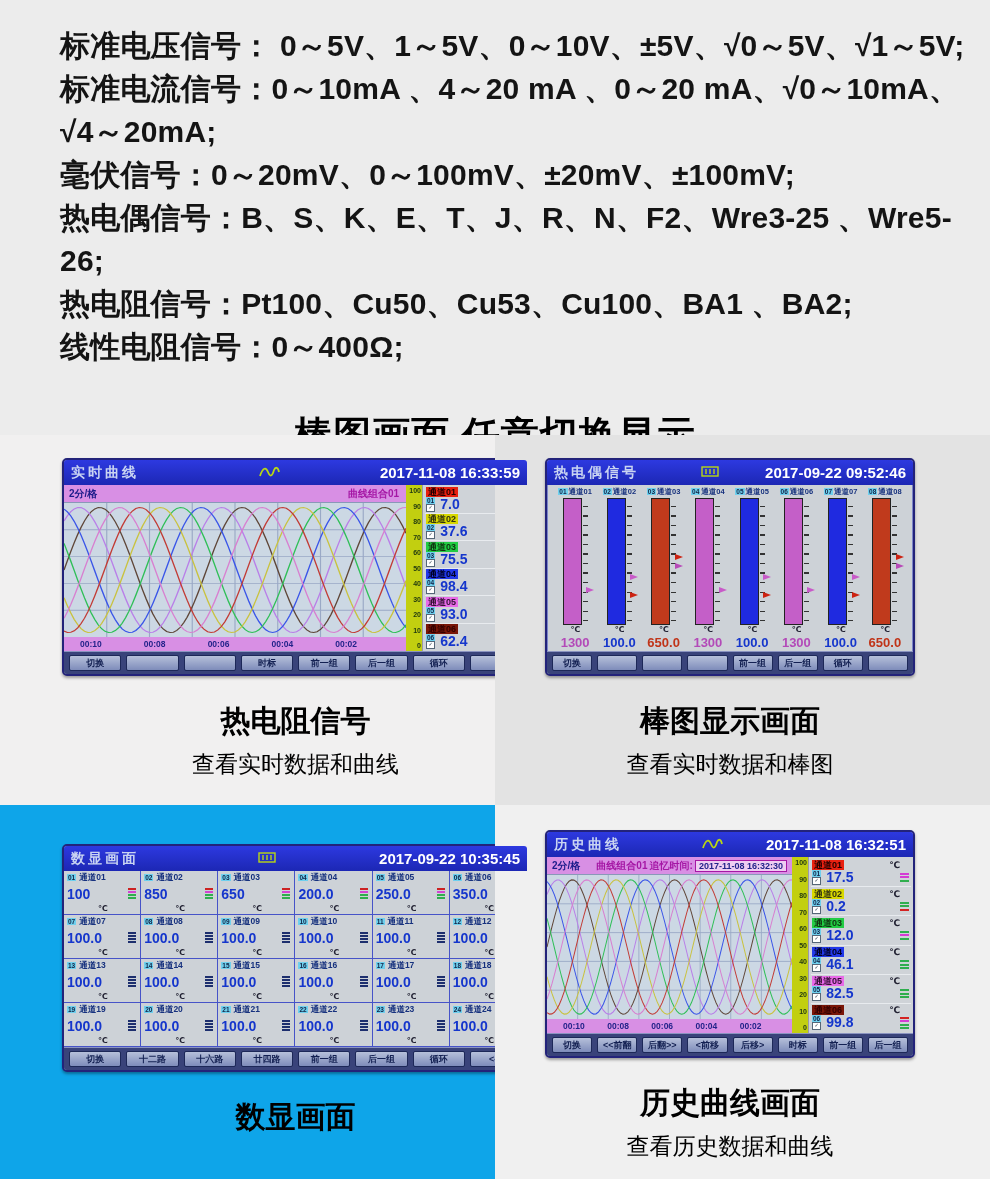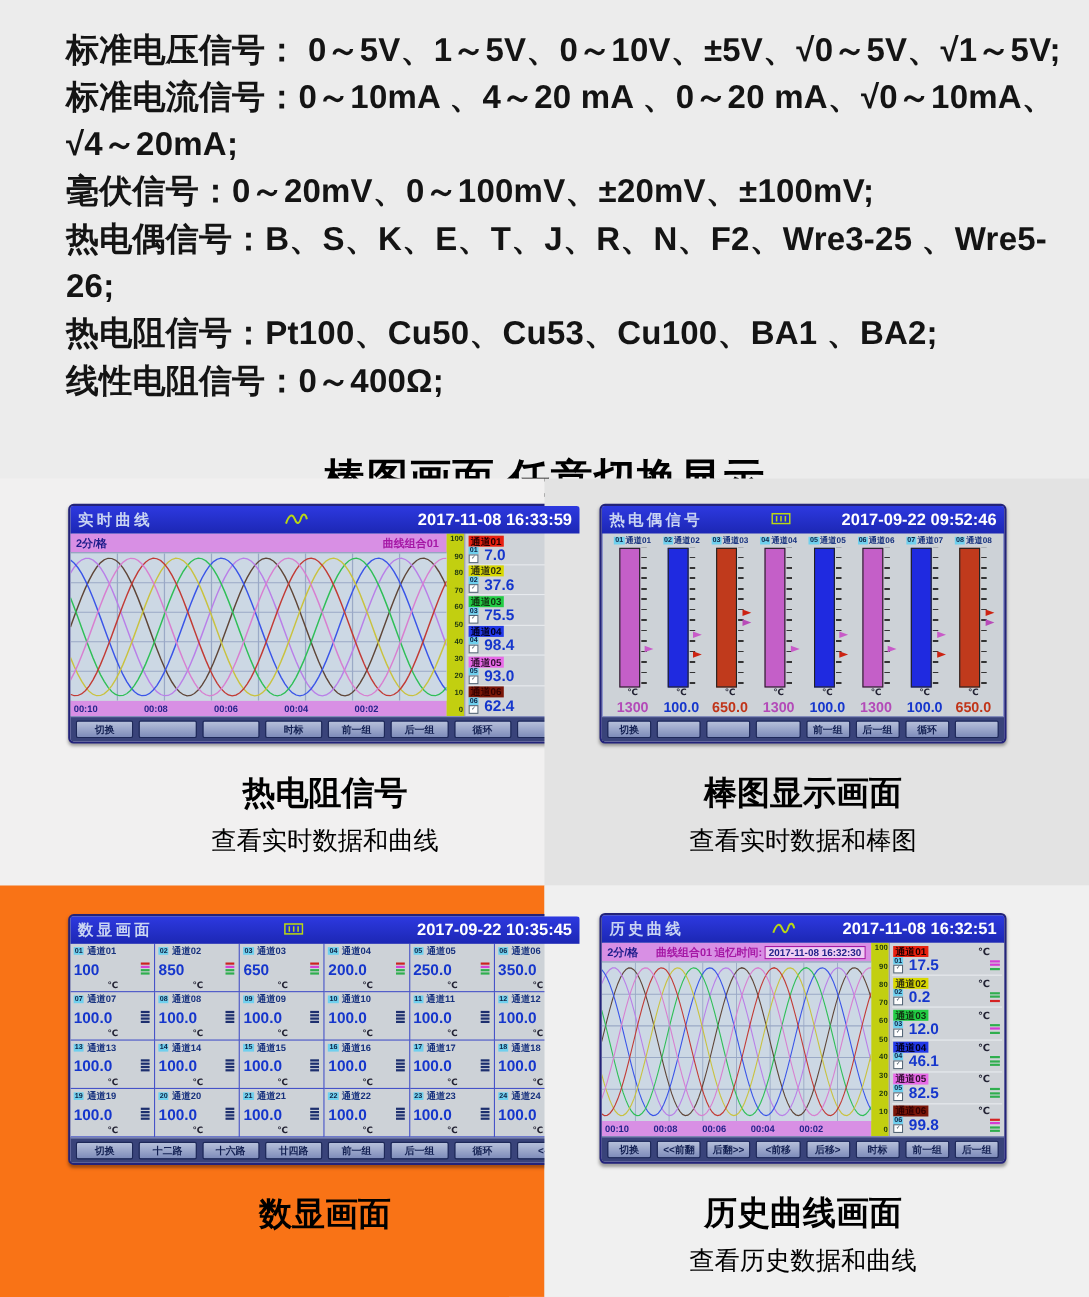--- a/index.html
+++ b/index.html
@@ -11,21 +11,21 @@
   
   .top{height:435px;background:#ececec;}
   .specs{padding:24px 0 0 60px;}
   .spec-line{font-size:30px;line-height:43px;font-weight:600;color:#141414;letter-spacing:.2px;}
   .heading{margin-top:42px;text-align:center;font-size:38px;font-weight:800;color:#000;letter-spacing:1px;}
   
   .quads{display:grid;grid-template-columns:495px 495px;grid-template-rows:370px 374px;}
   .q{box-sizing:border-box;padding-top:23px;}
   .q-tl{background:#f1f0f0;}
   .q-tr{background:#e3e3e3;}
-  .q-bl{background:#f97316;padding-top:26px;}
+  .q-bl{background:#0ea5e9;padding-top:39px;}
   .q-br{background:#f0f0f0;padding-top:25px;}
   .wrap-l{margin-left:62px;width:467px;}
   .wrap-r{margin-left:50px;width:370px;}
   .cap{text-align:center;color:#000;}
   .cap-title{margin-top:25px;font-size:30px;font-weight:800;}
   .cap-sub{margin-top:7px;font-size:23px;font-weight:500;}
   
   .screen{
     box-sizing:border-box;height:218px;border:2px solid #23237a;border-radius:5px;
     background:#cdd2d7;display:flex;flex-direction:column;overflow:hidden;
@@ -39,21 +39,21 @@
   .main{flex:1;display:flex;min-height:0;}
   .chart-col{flex:1;display:flex;flex-direction:column;min-width:0;}
   .subbar{flex:0 0 17px;background:#d88fe4;display:flex;align-items:center;padding:0 5px;font-size:10px;font-weight:bold;color:#1c1c8a;}
   .subbar .grp{margin-left:auto;color:#a517a5;padding-right:2px;}
   .subbar.hist .grp{margin-left:16px;margin-right:0;}
   .recall-lab{margin-left:auto;color:#a517a5;}
   .recall-box{background:#eecdf2;border:1px solid #a517a5;color:#23238a;padding:0 3px;font-size:9px;margin-left:2px;}
   .chart{flex:1;position:relative;background:#ccd8e4;border-top:1px solid #8a98b8;}
   .chart svg{position:absolute;inset:0;width:100%;height:100%;}
   .timebar{flex:0 0 14px;background:#d88fe4;display:flex;align-items:center;font-size:8.5px;font-weight:bold;color:#23238a;}
-  .timebar-in{width:81%;display:flex;justify-content:space-between;padding-left:3px;}
+  .timebar-in{width:81%;display:flex;justify-content:space-between;padding-left:16px;}
   .scale{flex:0 0 15px;background:#c2cf10;display:flex;flex-direction:column;justify-content:space-between;align-items:flex-end;
          font-size:7px;font-weight:bold;color:#223a10;padding:2px 1px 2px 0;line-height:1;}
   .chan-panel{flex:0 0 100px;background:#cfd3d8;border-left:1px solid #99a;display:flex;flex-direction:column;padding:1px 2px;}
   .chan-row{flex:1;min-height:0;border-bottom:1px solid #e8ebef;padding:0 1px;display:flex;flex-direction:column;justify-content:center;}
   .chan-row:last-child{border-bottom:none;}
   .chan-name-row{display:flex;align-items:center;font-size:9px;font-weight:bold;line-height:10px;}
   .chan-chip{padding:0 2px;}
   .chan-unit{margin-left:auto;margin-right:10px;color:#223;}
   .chan-val-row{display:flex;align-items:center;line-height:13px;}
   .bcol{display:flex;flex-direction:column;align-items:center;}

